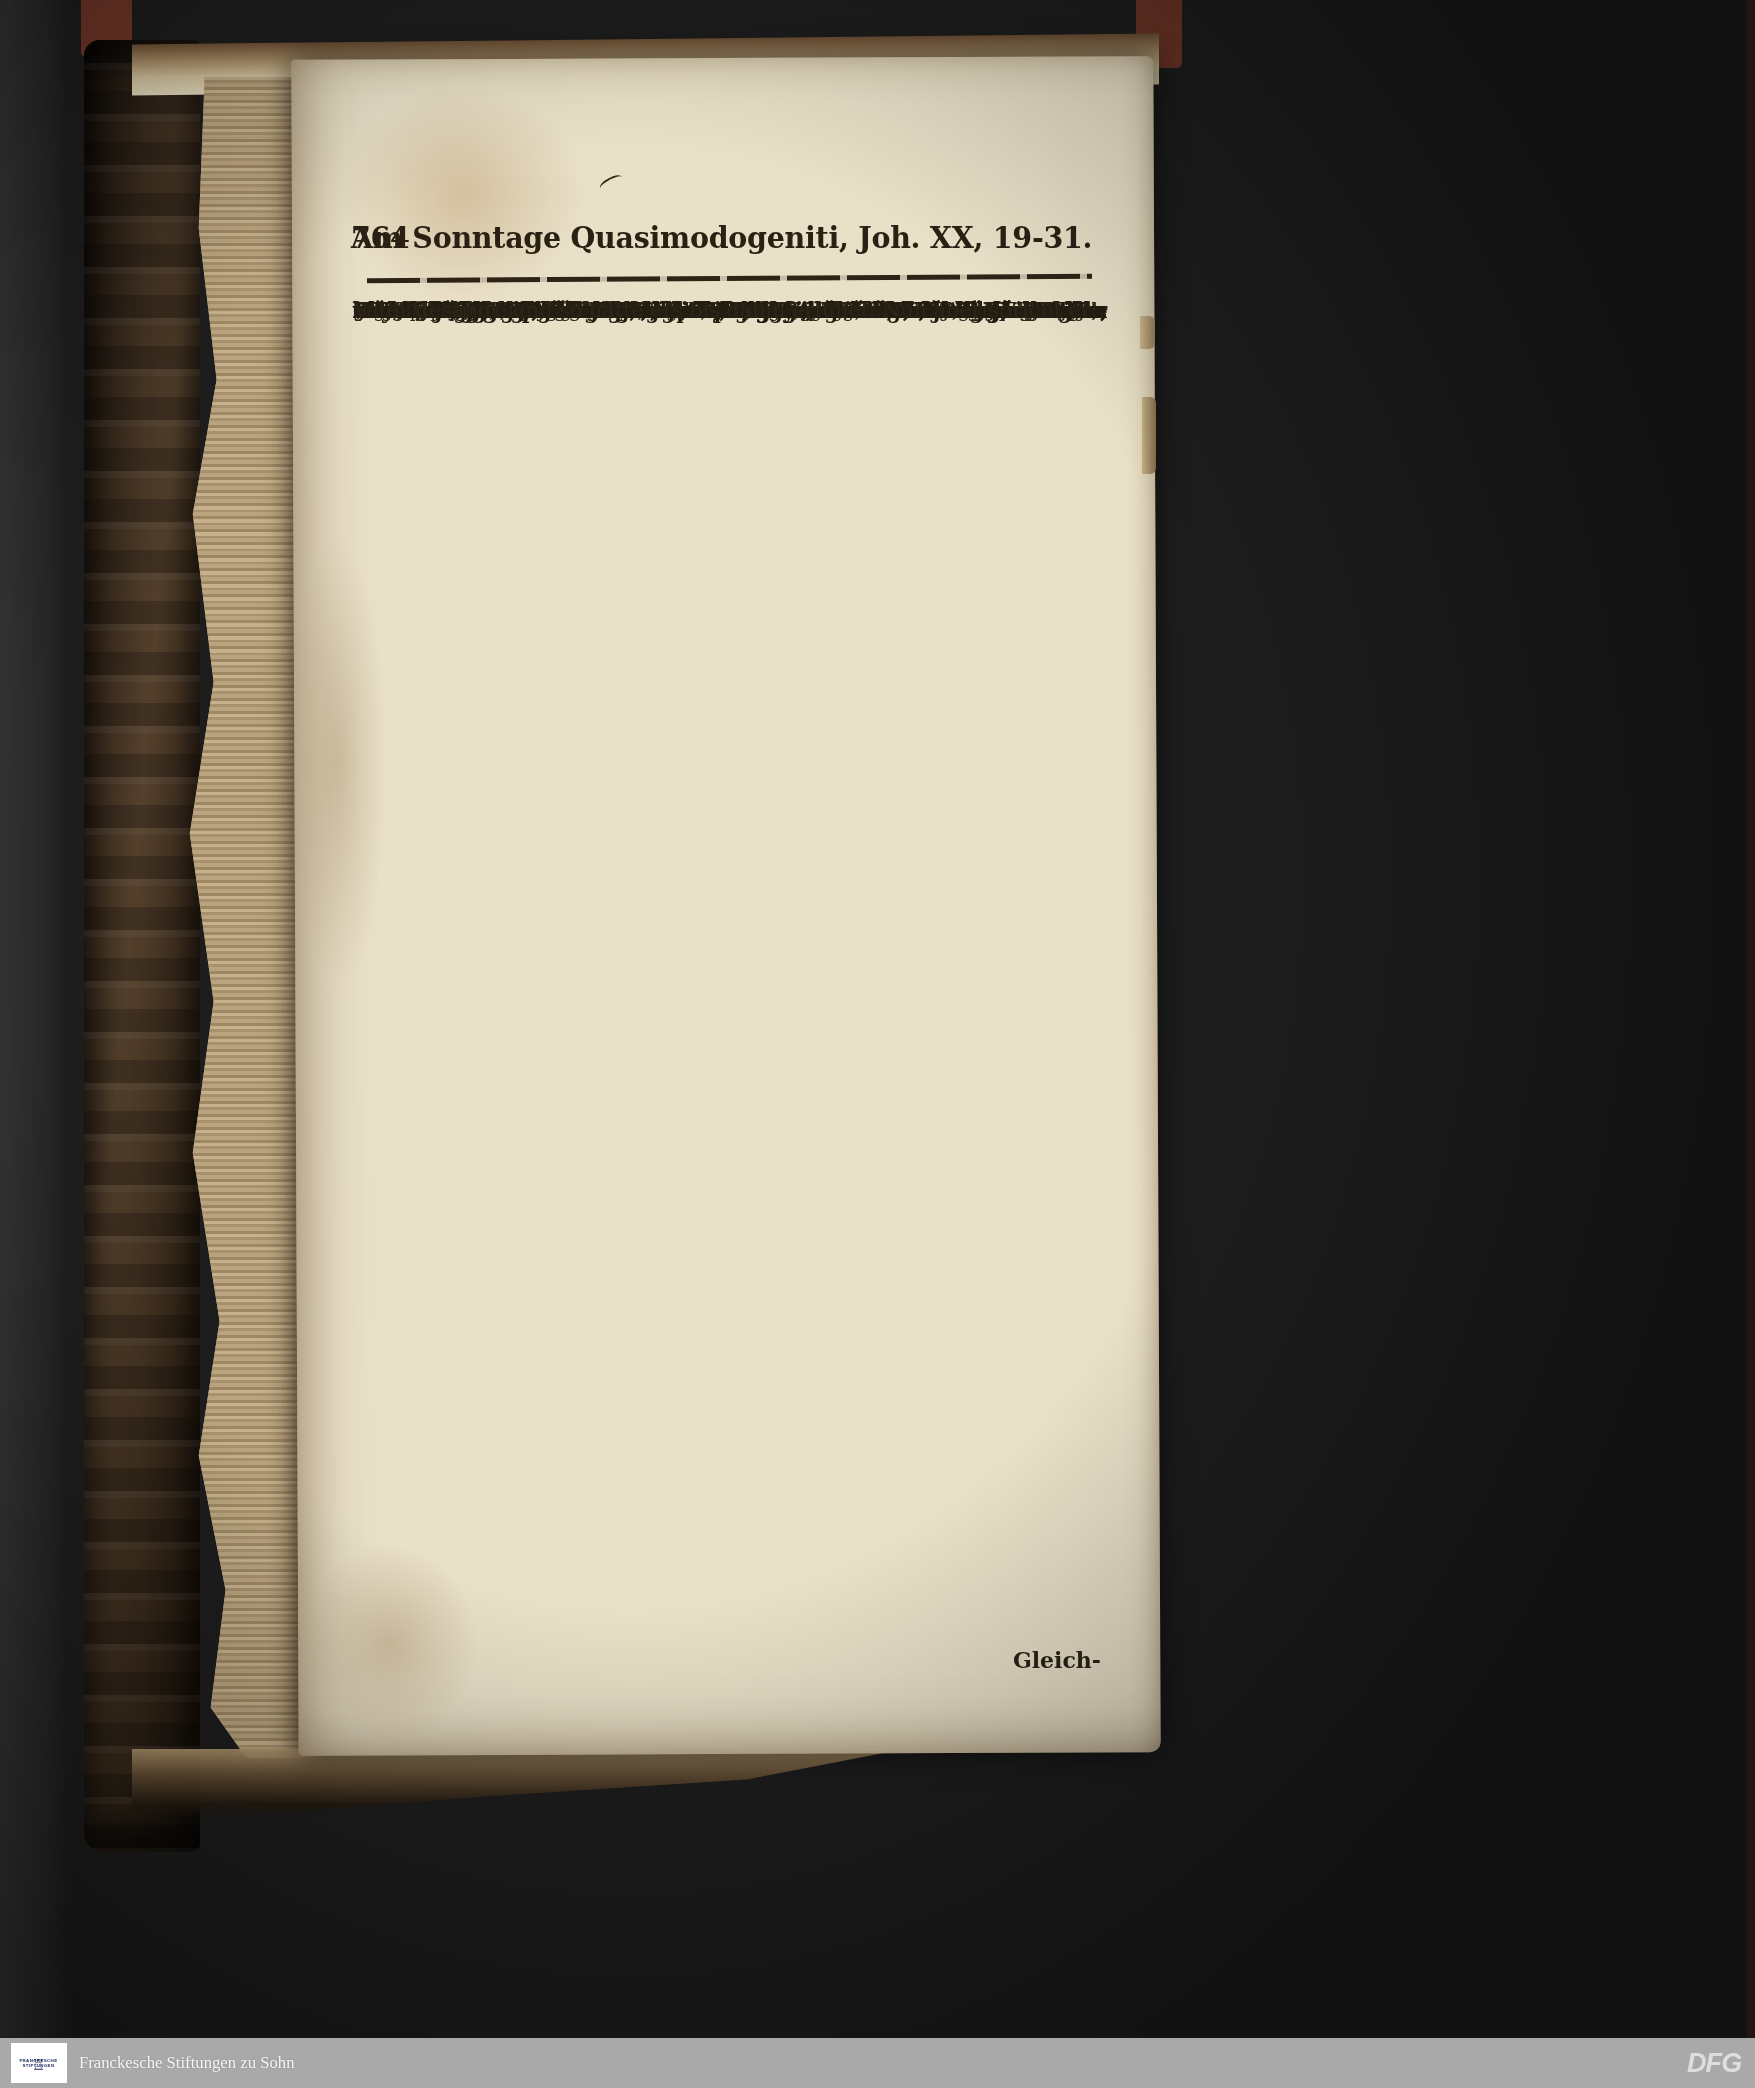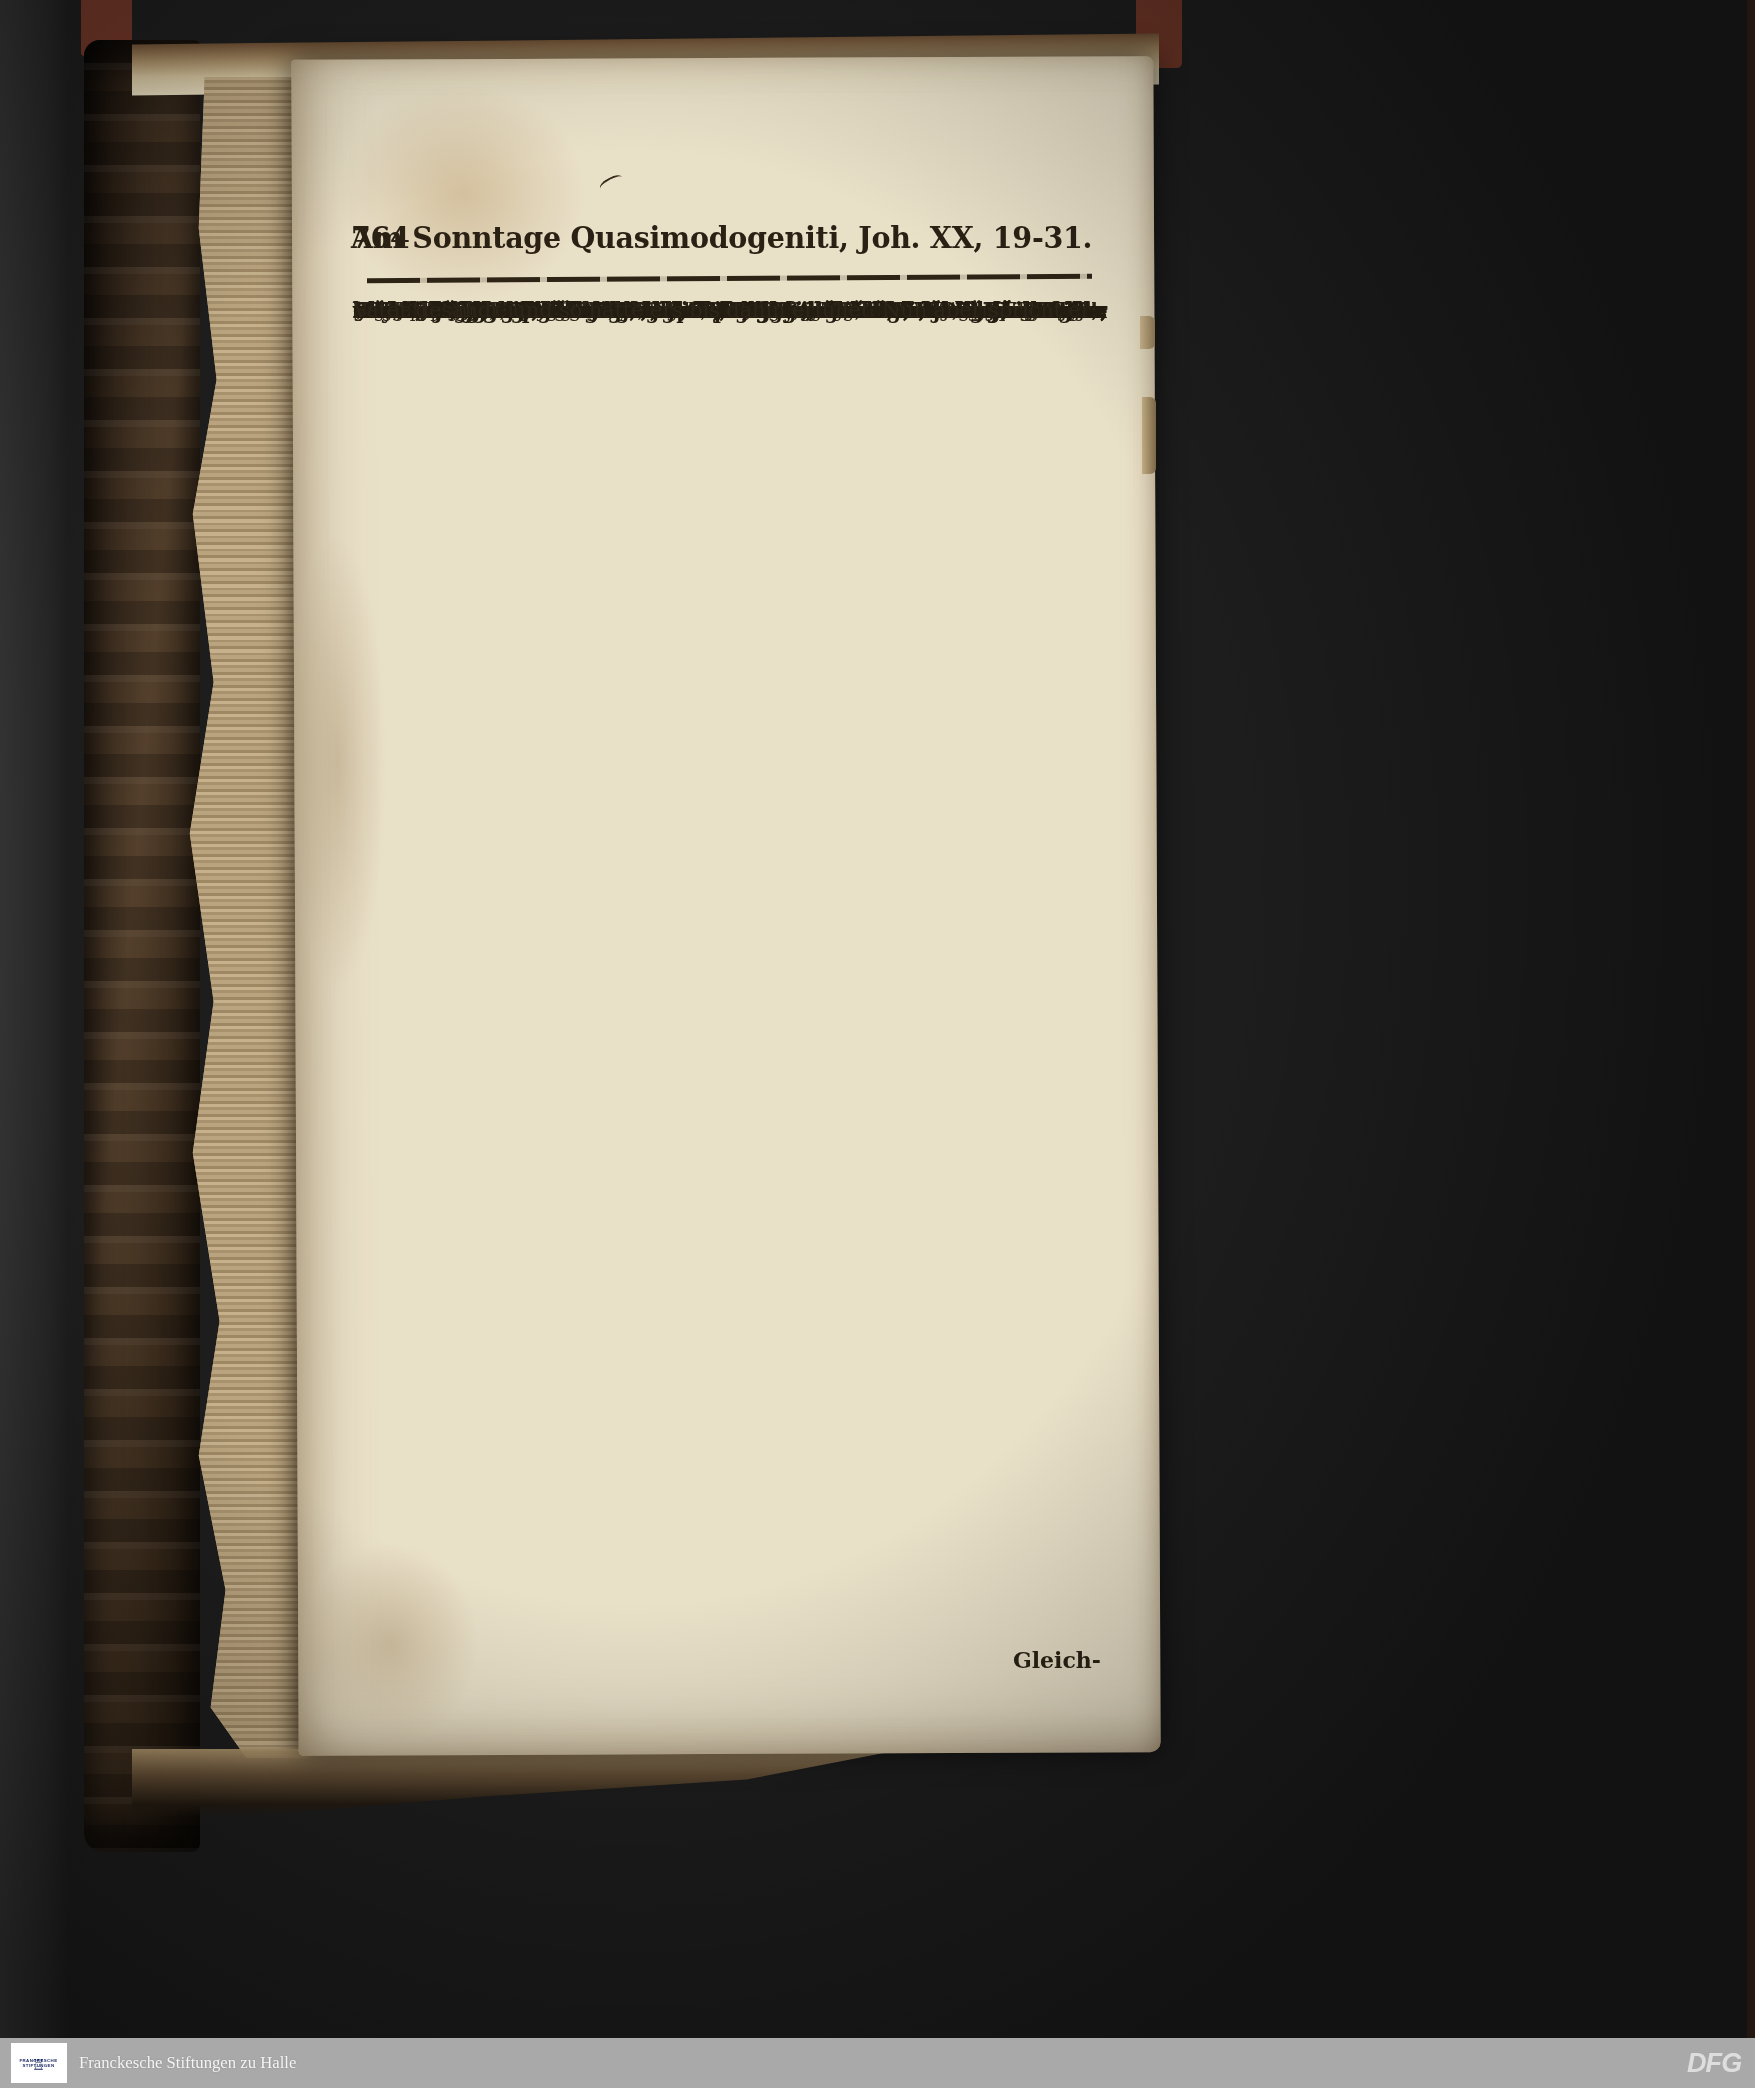--- a/index.html
+++ b/index.html
@@ -176,18 +176,18 @@
     </div>
   <div class="catchword">Gleich-</div>
 
   <div class="photo-vignette"></div>
 
   <div class="footer-bar">
     <div class="logo-box">
       <span class="logo-mark">♖</span>
       <span class="logo-caption">FRANCKESCHE STIFTUNGEN</span>
     </div>
-    <div class="provider-name">Franckesche Stiftungen zu Halle</div>
+    <div class="provider-name">Franckesche Stiftungen zu Sohn</div>
     <div class="dfg-logo">DFG</div>
   </div>
 
 </div>
 
 
 </body></html>

